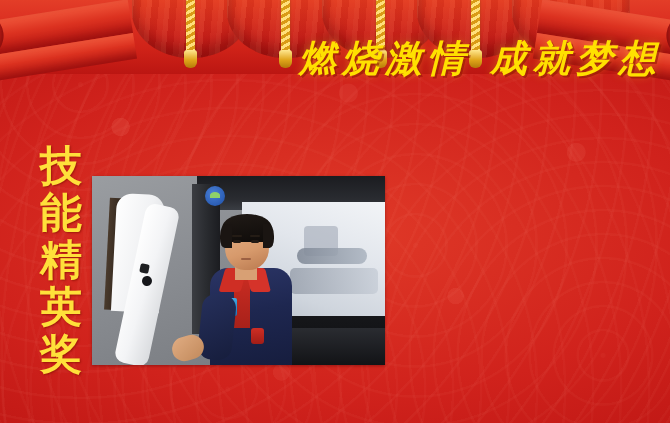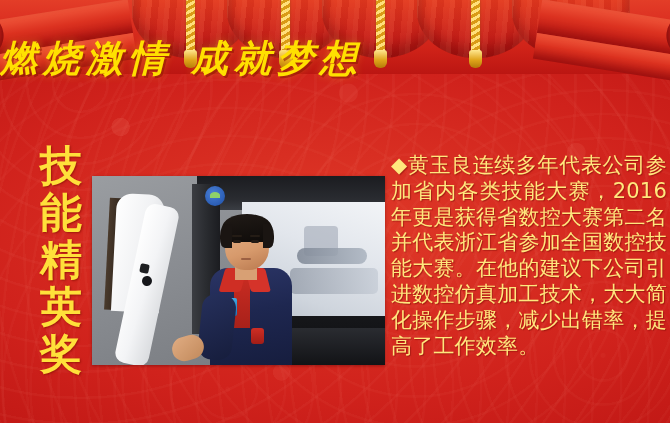--- a/index.html
+++ b/index.html
@@ -96,21 +96,21 @@
     position:absolute; width:46px; height:46px; border-radius:50%;
     background:radial-gradient(circle at 35% 35%, #f4664a 0%, #cc2119 60%, #9c0f0f 100%);
     box-shadow:inset -3px -3px 6px rgba(110,8,8,.6);
   }
   #scroll-left  { left:-34px; transform:rotate(-9deg); }
   #scroll-right { right:-34px; transform:rotate(9deg) scaleX(-1); }
 
   
   #headline {
     position:absolute; top:34px; left:0; width:662px;
-    text-align:left;
+    text-align:right;
     font-family:"DejaVu Serif", serif;
     font-size:37px; font-weight:bold;
     letter-spacing:6px;
     color:#ffe000;
     font-style:italic;
     text-shadow:
       2px 2px 0 rgba(140,20,0,.55),
       0 0 8px rgba(255,190,40,.45);
     white-space:nowrap;
   }
@@ -326,15 +326,14 @@
     <div class="ph ph-hair"></div>
     <div class="ph ph-hair2"></div>
     <div class="ph ph-hair3"></div>
     <div class="ph ph-brow-l"></div>
     <div class="ph ph-brow-r"></div>
     <div class="ph ph-eye-l"></div>
     <div class="ph ph-eye-r"></div>
     <div class="ph ph-mouth"></div>
   </div>
 
-  <div id="description">◆黄玉良连续多年代表公司参加省内各类技能大赛，2016年更是获得省数控大赛第二名并代表浙江省参加全国数控技能大赛。在他的建议下公司引进数控仿真加工技术，大大简化操作步骤，减少出错率，提高了工作效率。</div>
 
 </div>
 
 </body></html>

